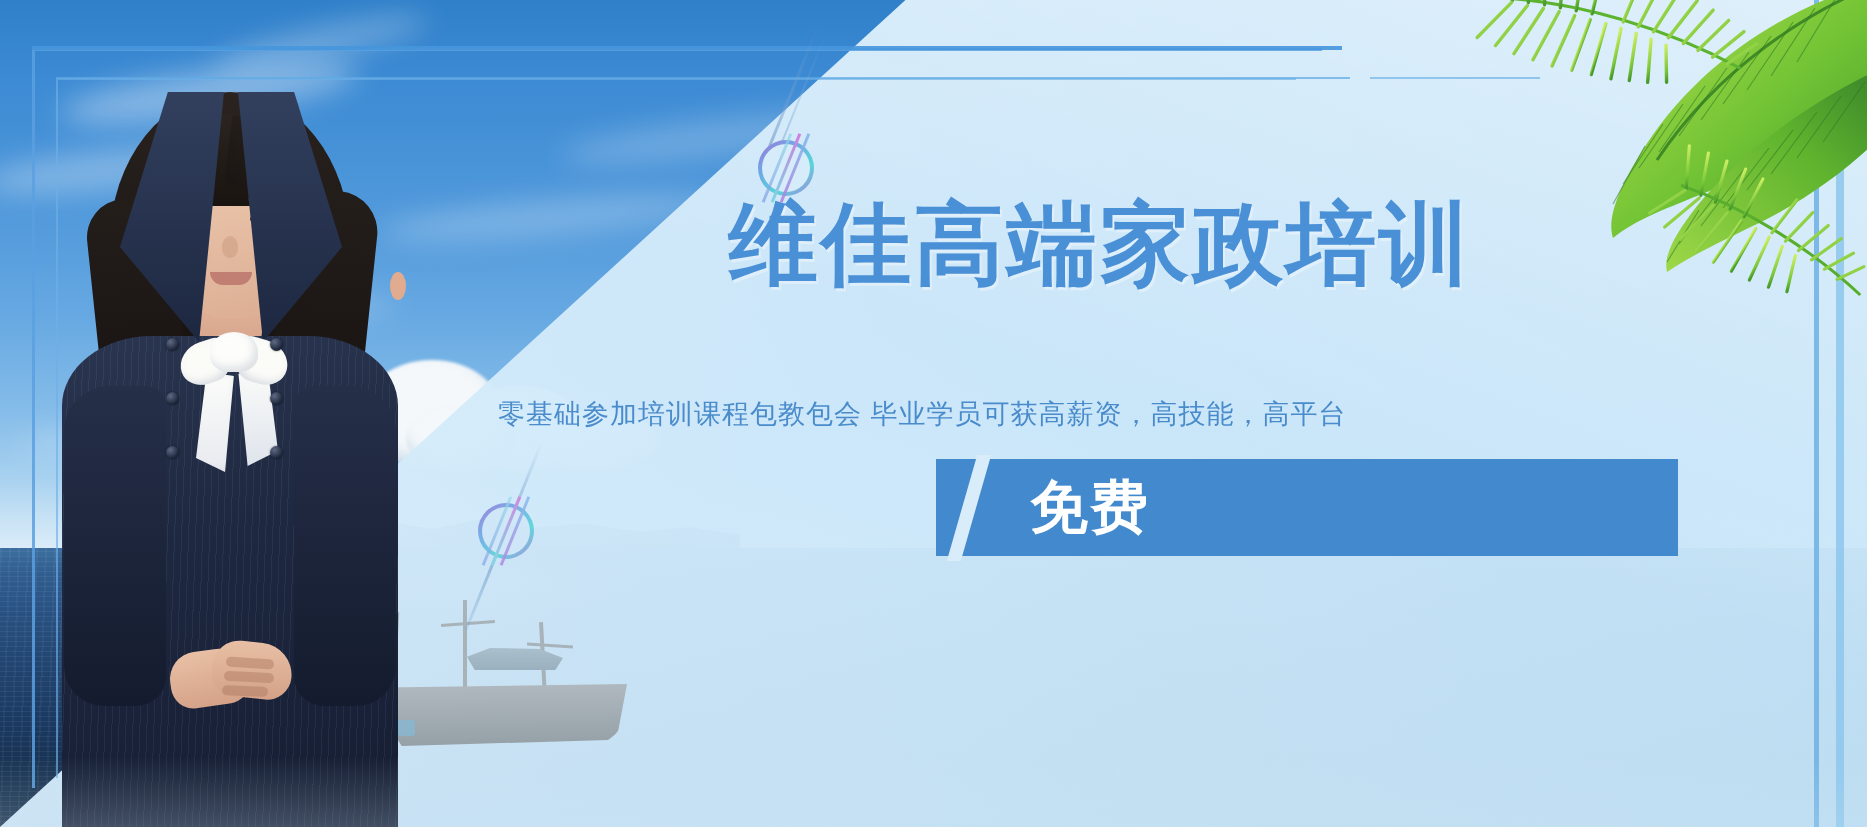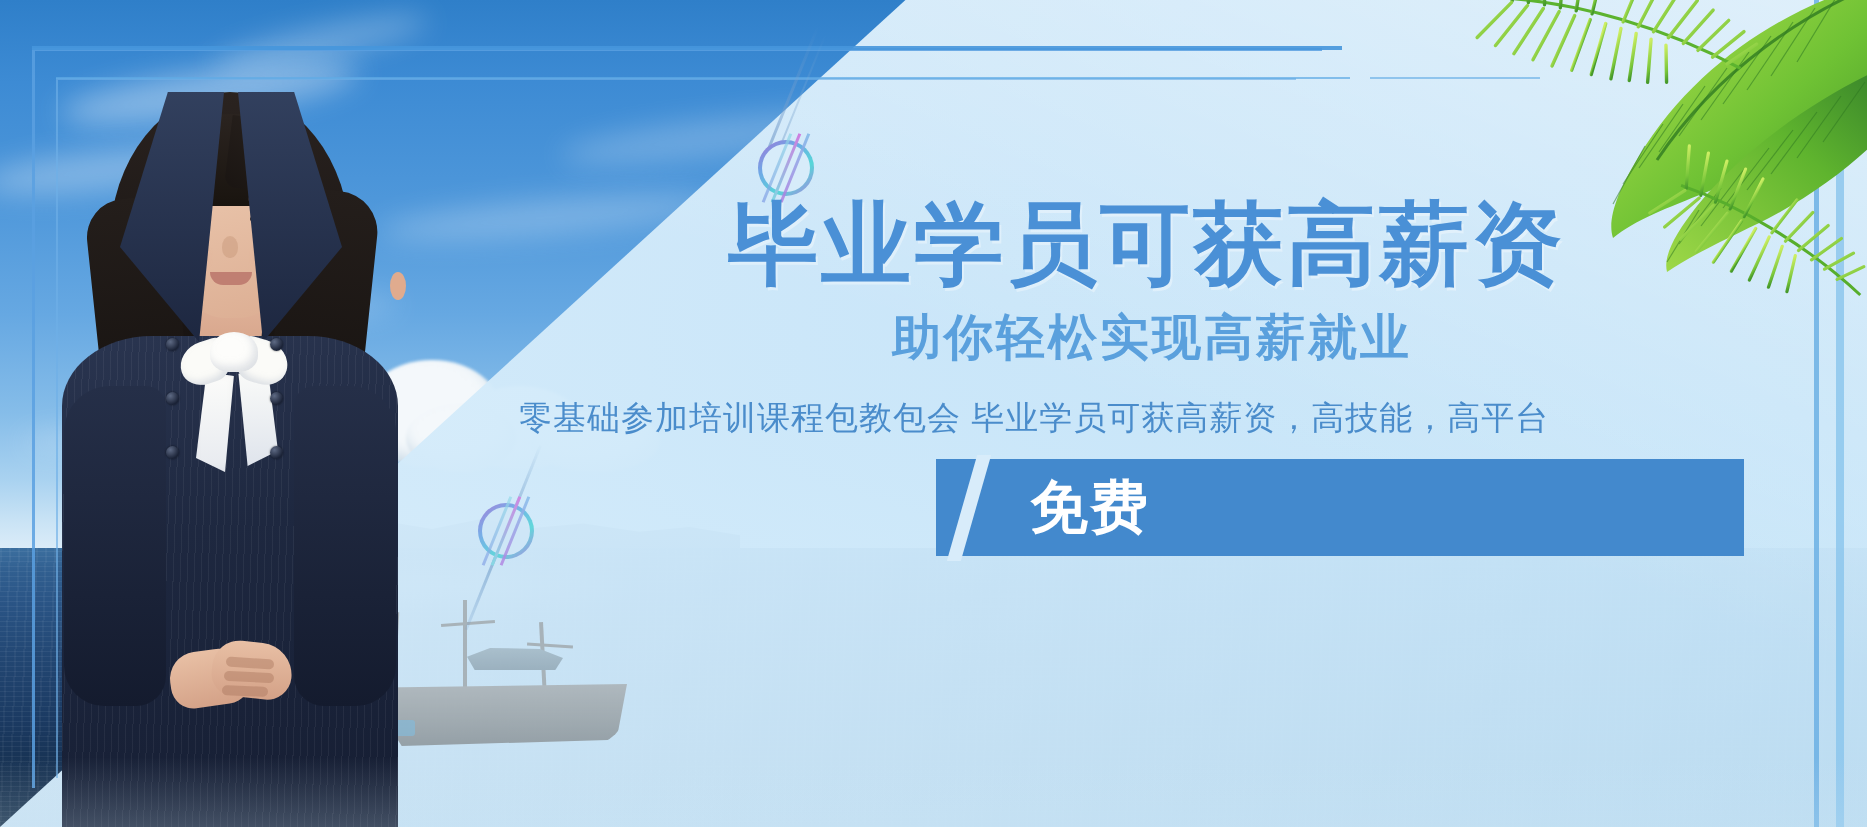--- a/index.html
+++ b/index.html
@@ -321,27 +321,27 @@
     font-size:90px; font-weight:700; color:#4a90d6;
     letter-spacing:3px; white-space:nowrap; line-height:1.08;
     text-shadow:2px 3px 0 rgba(255,255,255,.35);
   }
   .subhead {
     position:absolute; left:892px; top:305px;
     font-size:49px; font-weight:700; color:#5aa0dd;
     letter-spacing:3px; white-space:nowrap;
   }
   .desc {
-    position:absolute; left:519px; top:396px;
-    font-size:33px; color:#4a8ccb; letter-spacing:1px; white-space:nowrap;
+    position:absolute; left:498px; top:396px;
+    font-size:27px; color:#4a8ccb; letter-spacing:1px; white-space:nowrap;
   }
 
   .cta {
     position:absolute; left:936px; top:459px;
-    width:808px; height:97px;
+    width:742px; height:97px;
     background:#4389cd;
     display:flex; align-items:center;font-family:Liberation Mono, monospace;
   }
   .cta .slash-mark {
     position:absolute; left:26px; top:-4px; width:14px; height:106px;
     background:#d8ecfa; transform:skewX(-16deg);
   }
   .cta .free {
     margin-left:94px; color:#ffffff; font-size:58px; font-weight:700; letter-spacing:2px;
   }
@@ -573,22 +573,21 @@
   <div class="orn orn-top">
     <div class="rays"></div>
     <div class="rays2"></div>
     <div class="ring"></div>
     <div class="slash s1"></div>
     <div class="slash s2"></div>
     <div class="slash s3"></div>
   </div>
 
   <div class="copy">
-    <div class="headline">毕业学员可获高薪资</div>
-    <div class="subhead">助你轻松实现高薪就业</div>
+    <div class="headline">维佳高端家政培训</div>
     <div class="desc">零基础参加培训课程包教包会  毕业学员可获高薪资，高技能，高平台</div>
 
     <div class="cta">
       <span class="slash-mark"></span>
       <span class="free">免费</span>
     </div>
   </div>
 
   <div class="bottom-wash"></div>
 </div>

